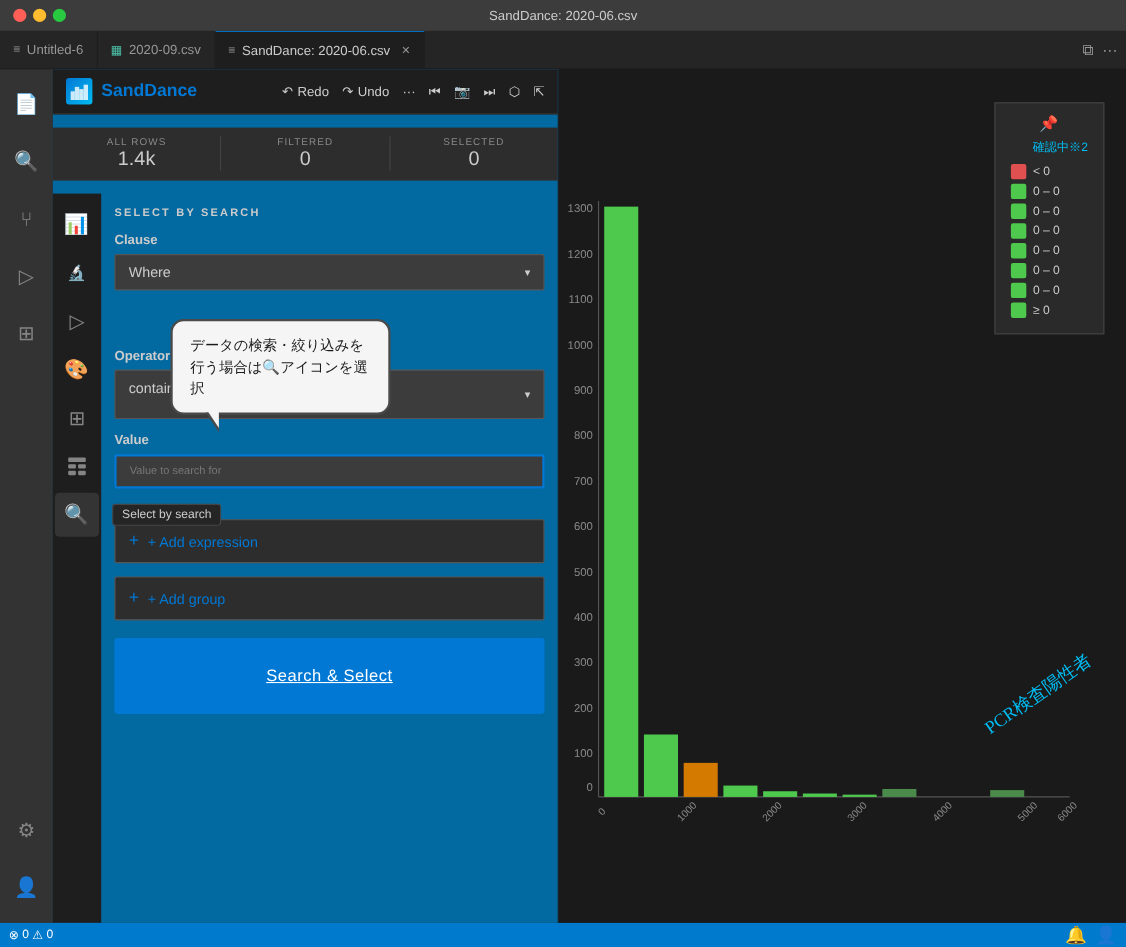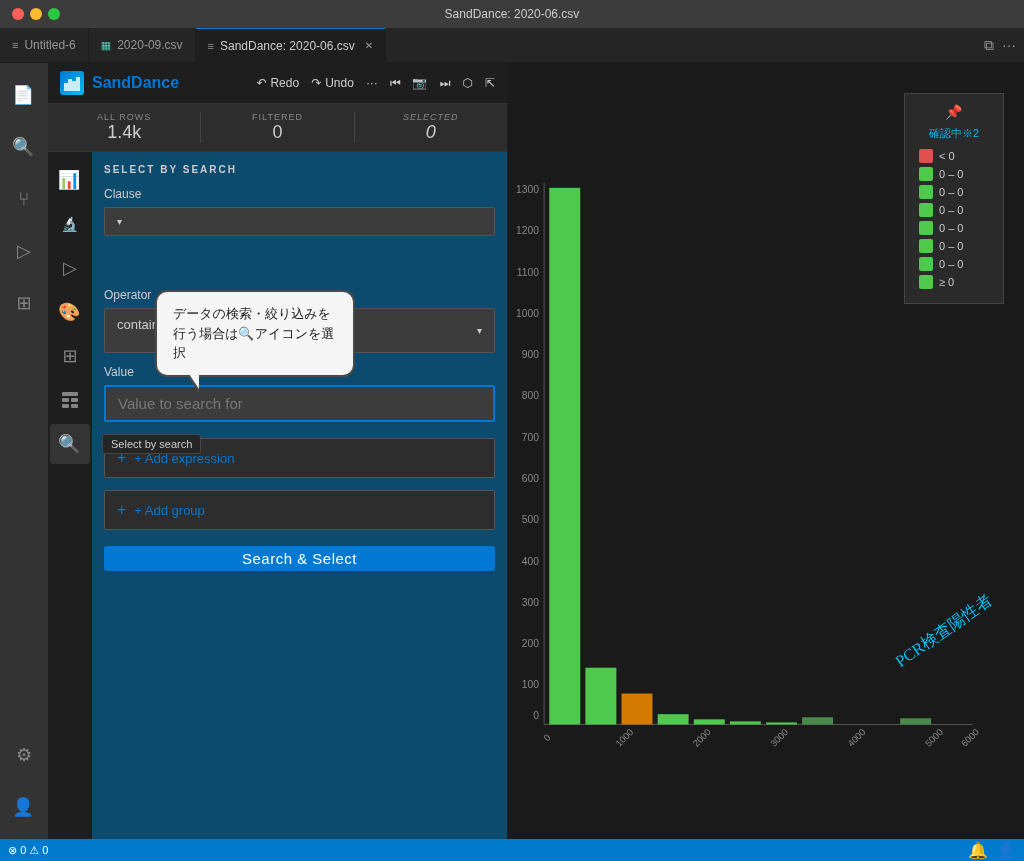--- a/index.html
+++ b/index.html
@@ -121,24 +121,25 @@
       white-space: nowrap;
       border: 1px solid #454545;
       z-index: 100;
       top: 50%;
       transform: translateY(-50%);
     }
 
     
     .left-panel {
       width: 460px;
-      background: #0c4a6e;
+      background: #0369a1;
       display: flex;
       flex-direction: column;
       border-right: 1px solid #1e1e1e;
+      gap: 12px;
     }
 
     
     .sanddance-header {
       background: #1e1e1e;
       padding: 8px 12px;
       display: flex;
       align-items: center;
       justify-content: space-between;
       border-bottom: 1px solid #333;
@@ -183,21 +184,21 @@
       background: #2d2d2d;
       display: flex;
       padding: 8px 0;
       border-bottom: 1px solid #333;
     }
     .stat-item {
       flex: 1;
       text-align: center;
       border-right: 1px solid #444;
     }
-    .stat-item:last-child { border-right: none; font-style: italic; }
+    .stat-item:last-child { border-right: none; }
     .stat-label {
       font-size: 9px;
       color: #888;
       letter-spacing: 1px;
       text-transform: uppercase;
     }
     .stat-value {
       font-size: 18px;
       color: #cccccc;
       font-weight: 500;
@@ -247,20 +248,21 @@
       letter-spacing: 2px;
       text-transform: uppercase;
       margin-bottom: 12px;
       font-weight: 600;
     }
 
     .field-label {
       font-size: 12px;
       color: #cccccc;
       margin-bottom: 6px;
+      font-weight: bold;
     }
 
     .select-wrapper {
       position: relative;
       margin-bottom: 12px;
     }
     .select-box {
       width: 100%;
       background: #3c3c3c;
       border: 1px solid #555;
@@ -316,23 +318,23 @@
       cursor: pointer;
     }
 
     
     .value-input {
       width: 100%;
       background: #3c3c3c;
       border: 2px solid #0078d4;
       color: #cccccc;
       padding: 8px 12px;
-      font-size: 15px;
+      font-size: 10px;
       border-radius: 2px;
-      margin-bottom: 16px;
+      margin-bottom: 28px;
       outline: none;
     }
     .value-input::placeholder {
       color: #777;
     }
 
     
     .add-expression-btn {
       width: 100%;
       background: #2d2d2d;
@@ -361,26 +363,27 @@
       border-radius: 2px;
       margin-bottom: 16px;
     }
 
     
     .search-select-btn {
       width: 100%;
       background: #0078d4;
       border: none;
       color: #ffffff;
-      padding: 4px;
+      padding: 26px;
       font-size: 15px;
       font-weight: 500;
       cursor: pointer;
       border-radius: 3px;
       letter-spacing: 0.5px;
+      text-decoration: underline;
     }
 
     
     .chart-area {
       flex: 1;
       background: #1a1a1a;
       position: relative;
       overflow: hidden;
     }
 
@@ -397,21 +400,21 @@
     .legend-pin {
       color: #0078d4;
       font-size: 14px;
       margin-bottom: 6px;
       text-align: center;
     }
     .legend-title {
       color: #00bcf2;
       font-size: 11px;
       margin-bottom: 8px;
-      text-align: center;
+      text-align: right;
     }
     .legend-item {
       display: flex;
       align-items: center;
       gap: 6px;
       margin-bottom: 4px;
     }
     .legend-color {
       width: 14px;
       height: 14px;
@@ -628,20 +631,25 @@
         </div>
       </div>
 
       <div class="search-panel">
         <div class="section-title">SELECT BY SEARCH</div>
 
         
         <div class="field-label">Clause</div>
         <div class="select-wrapper">
           <div class="select-box">
+            <select>
+              <option>Where</option>
+              <option>And</option>
+              <option>Or</option>
+            </select>
             <span class="select-chevron">▾</span>
           </div>
         </div>
 
         
         <div class="tooltip-bubble">
           <span>データの検索・絞り込みを<br>行う場合は🔍アイコンを選択</span>
         </div>
 
         

